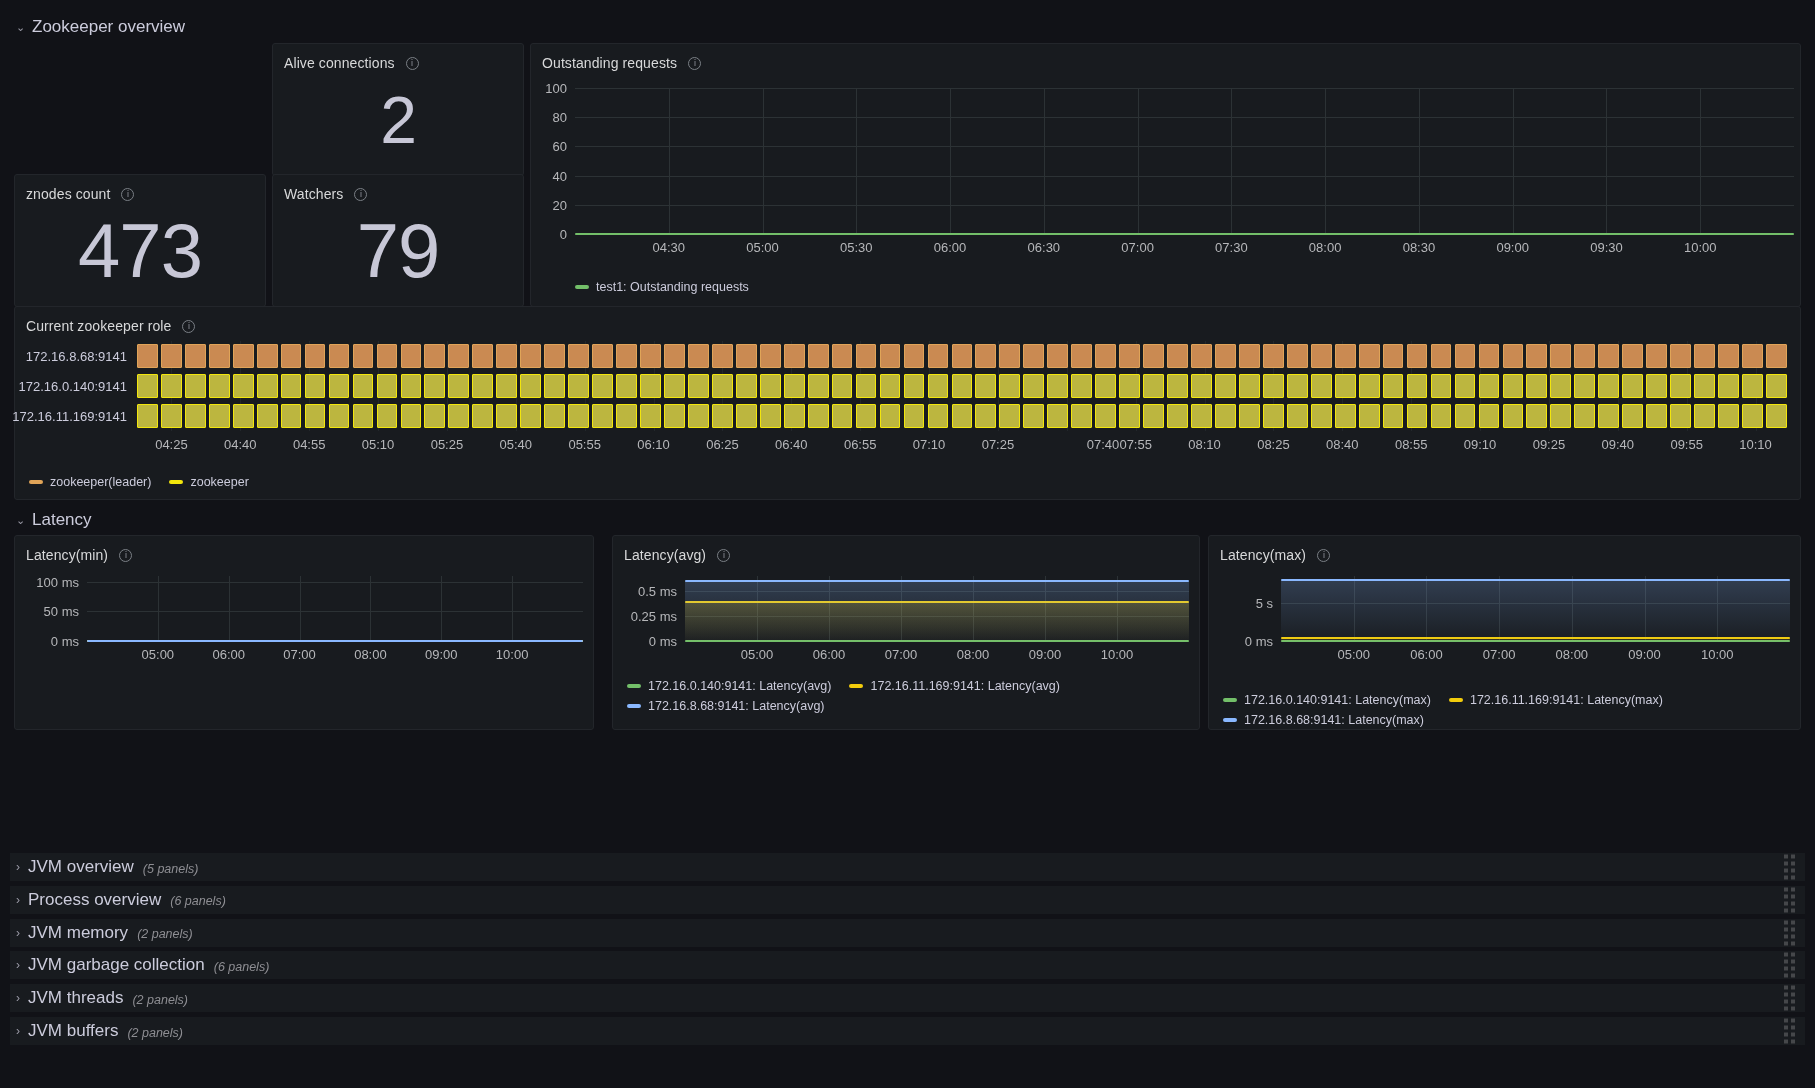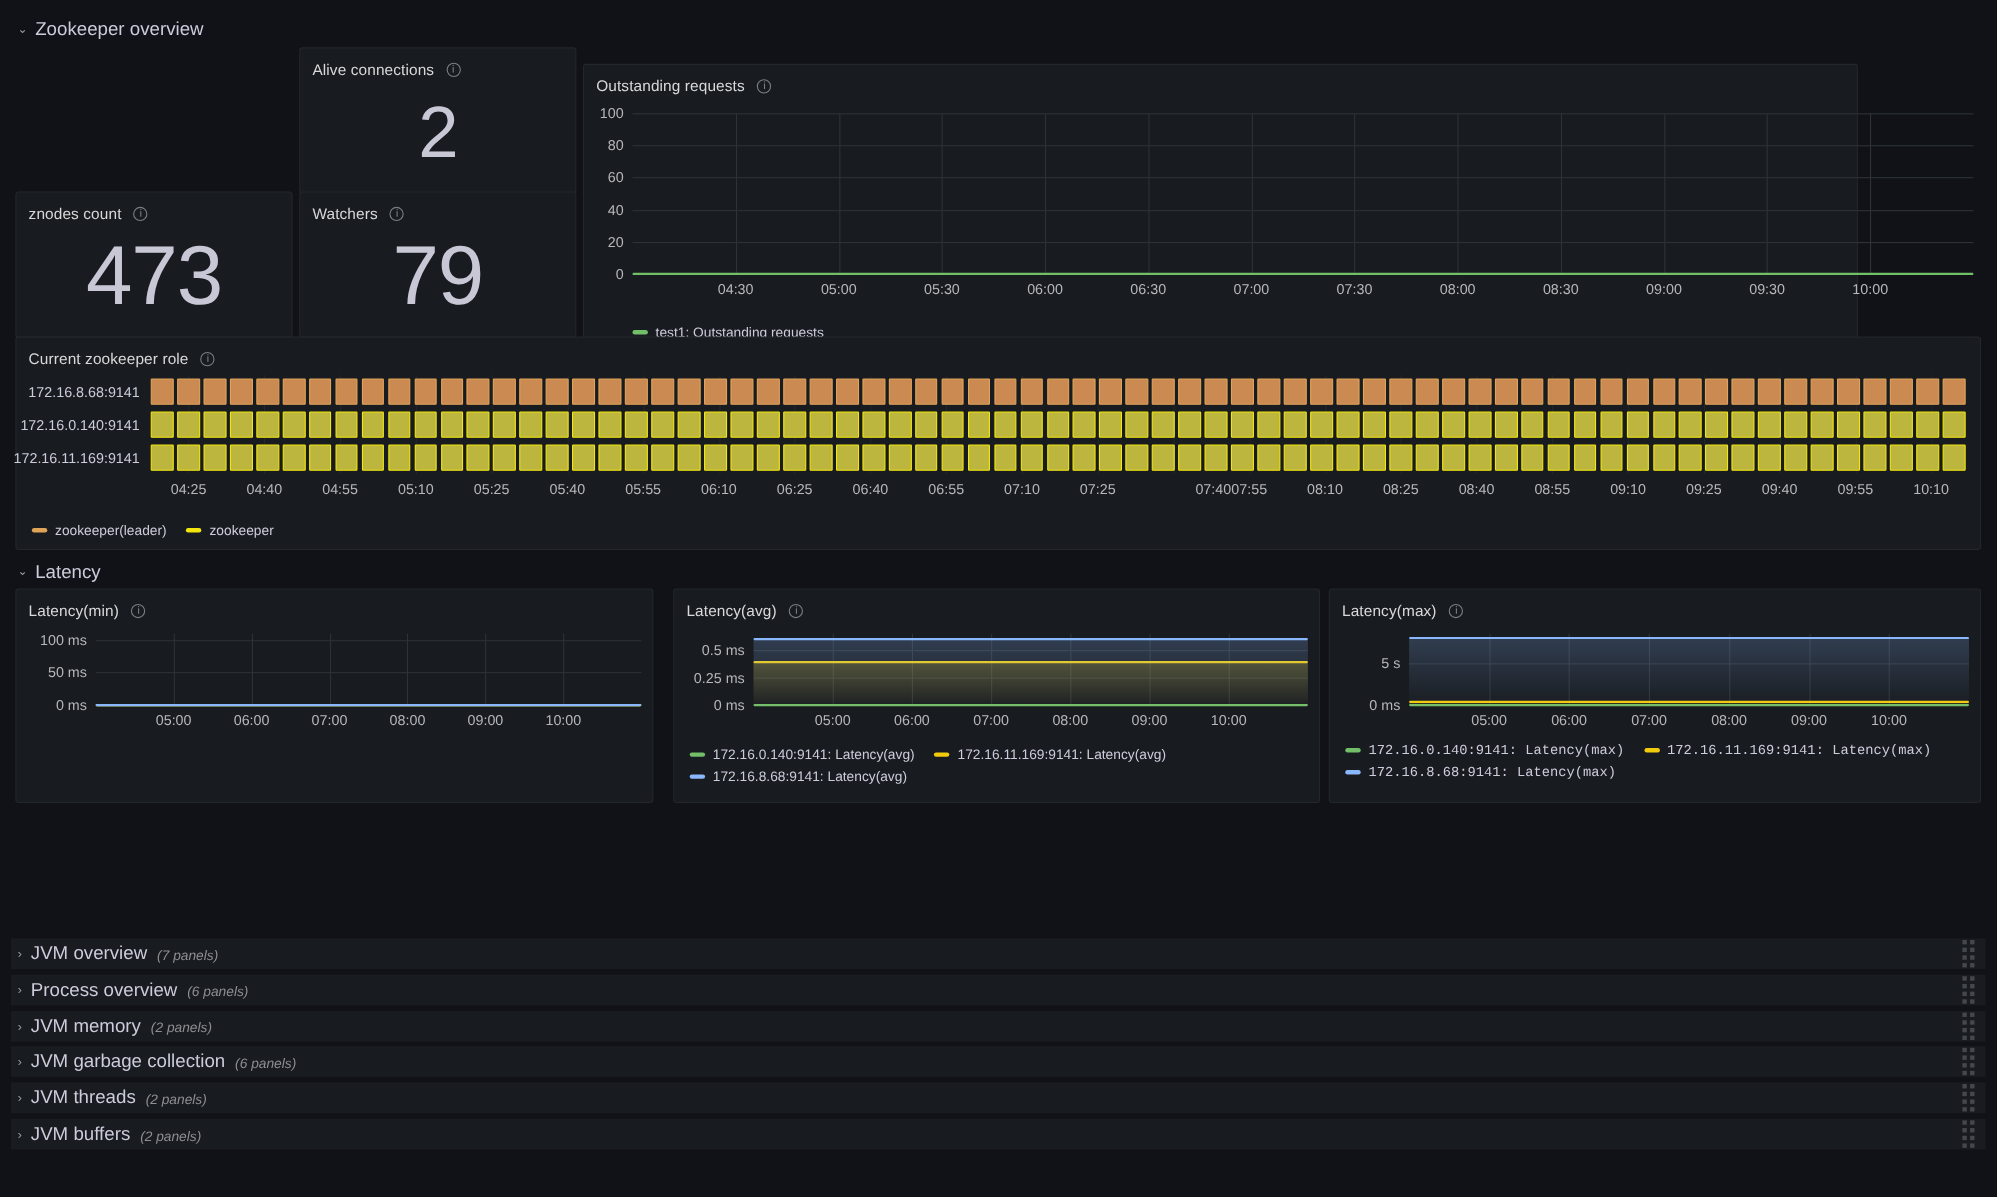--- a/index.html
+++ b/index.html
@@ -138,21 +138,21 @@
   </div>
 
   <div class="panel" style="left:272px;top:174px;width:252px;height:133px;">
     <div class="panel-title">
       <span>Watchers</span>
       <span class="info-icon"></span>
     </div>
     <div class="stat-value big">79</div>
   </div>
 
-  <div class="panel" style="left:530px;top:58px;width:1159px;height:264px;">
+  <div class="panel" style="left:530px;top:43px;width:1271px;height:264px;">
     <div class="panel-title">
       <span>Outstanding requests</span>
       <span class="info-icon"></span>
     </div>
     <div class="plot" id="plot-outstanding" style="left:0;top:30px;width:1271px;height:196px;">
         <div class="gridline-h" style="top:160px;left:44px;right:8px;"></div>
         <div class="ylab" style="top:160px;right:1235px;">0</div>
         <div class="gridline-h" style="top:130.8px;left:44px;right:8px;"></div>
         <div class="ylab" style="top:130.8px;right:1235px;">20</div>
         <div class="gridline-h" style="top:101.6px;left:44px;right:8px;"></div>
@@ -576,41 +576,41 @@
         <div class="gridline-v" style="left:435.57142857142856px;top:12px;height:65px;"></div>
         <div class="xlab" style="left:435.57142857142856px;top:83px;">09:00</div>
         <div class="gridline-v" style="left:508.2857142857143px;top:12px;height:65px;"></div>
         <div class="xlab" style="left:508.2857142857143px;top:83px;">10:00</div>
         <div class="series-line" style="left:72px;width:509px;top:76px;background:#73bf69;"></div>
         <div style="position:absolute;left:72px;width:509px;top:73.94117647058823px;height:3.058823529411768px;background:linear-gradient(to bottom,#f2cc0c38,#f2cc0c04);"></div>
         <div class="series-line" style="left:72px;width:509px;top:72.94117647058823px;background:#f2cc0c;"></div>
         <div style="position:absolute;left:72px;width:509px;top:15.82352941176471px;height:61.17647058823529px;background:linear-gradient(to bottom,#8ab8ff38,#8ab8ff04);"></div>
         <div class="series-line" style="left:72px;width:509px;top:14.82352941176471px;background:#8ab8ff;"></div>
       </div>
-    <div class="legend" id="legend-lmax" style="left:14px;top:139px;right:8px;font-family:Liberation Mono, monospace;">
+    <div class="legend" id="legend-lmax" style="left:14px;top:157px;right:8px;">
         <div class="legend-item">
           <div class="swatch" style="background:#73bf69;"></div>
           <span>172.16.0.140:9141: Latency(max)</span>
         </div>
         <div class="legend-item">
           <div class="swatch" style="background:#f2cc0c;"></div>
           <span>172.16.11.169:9141: Latency(max)</span>
         </div>
         <div class="legend-item">
           <div class="swatch" style="background:#8ab8ff;"></div>
           <span>172.16.8.68:9141: Latency(max)</span>
         </div>
       </div>
   </div>
 
   <div id="collapsed-rows-container">
       <div class="collapsed-row" style="top:853px;">
         <span class="chev">›</span>
         <span class="rtitle">JVM overview</span>
-        <span class="rcount">(7 panels)</span>
+        <span class="rcount">(5 panels)</span>
         <div class="drag-handle">
           <i></i>
           <i></i>
           <i></i>
           <i></i>
           <i></i>
           <i></i>
           <i></i>
           <i></i>
         </div>

